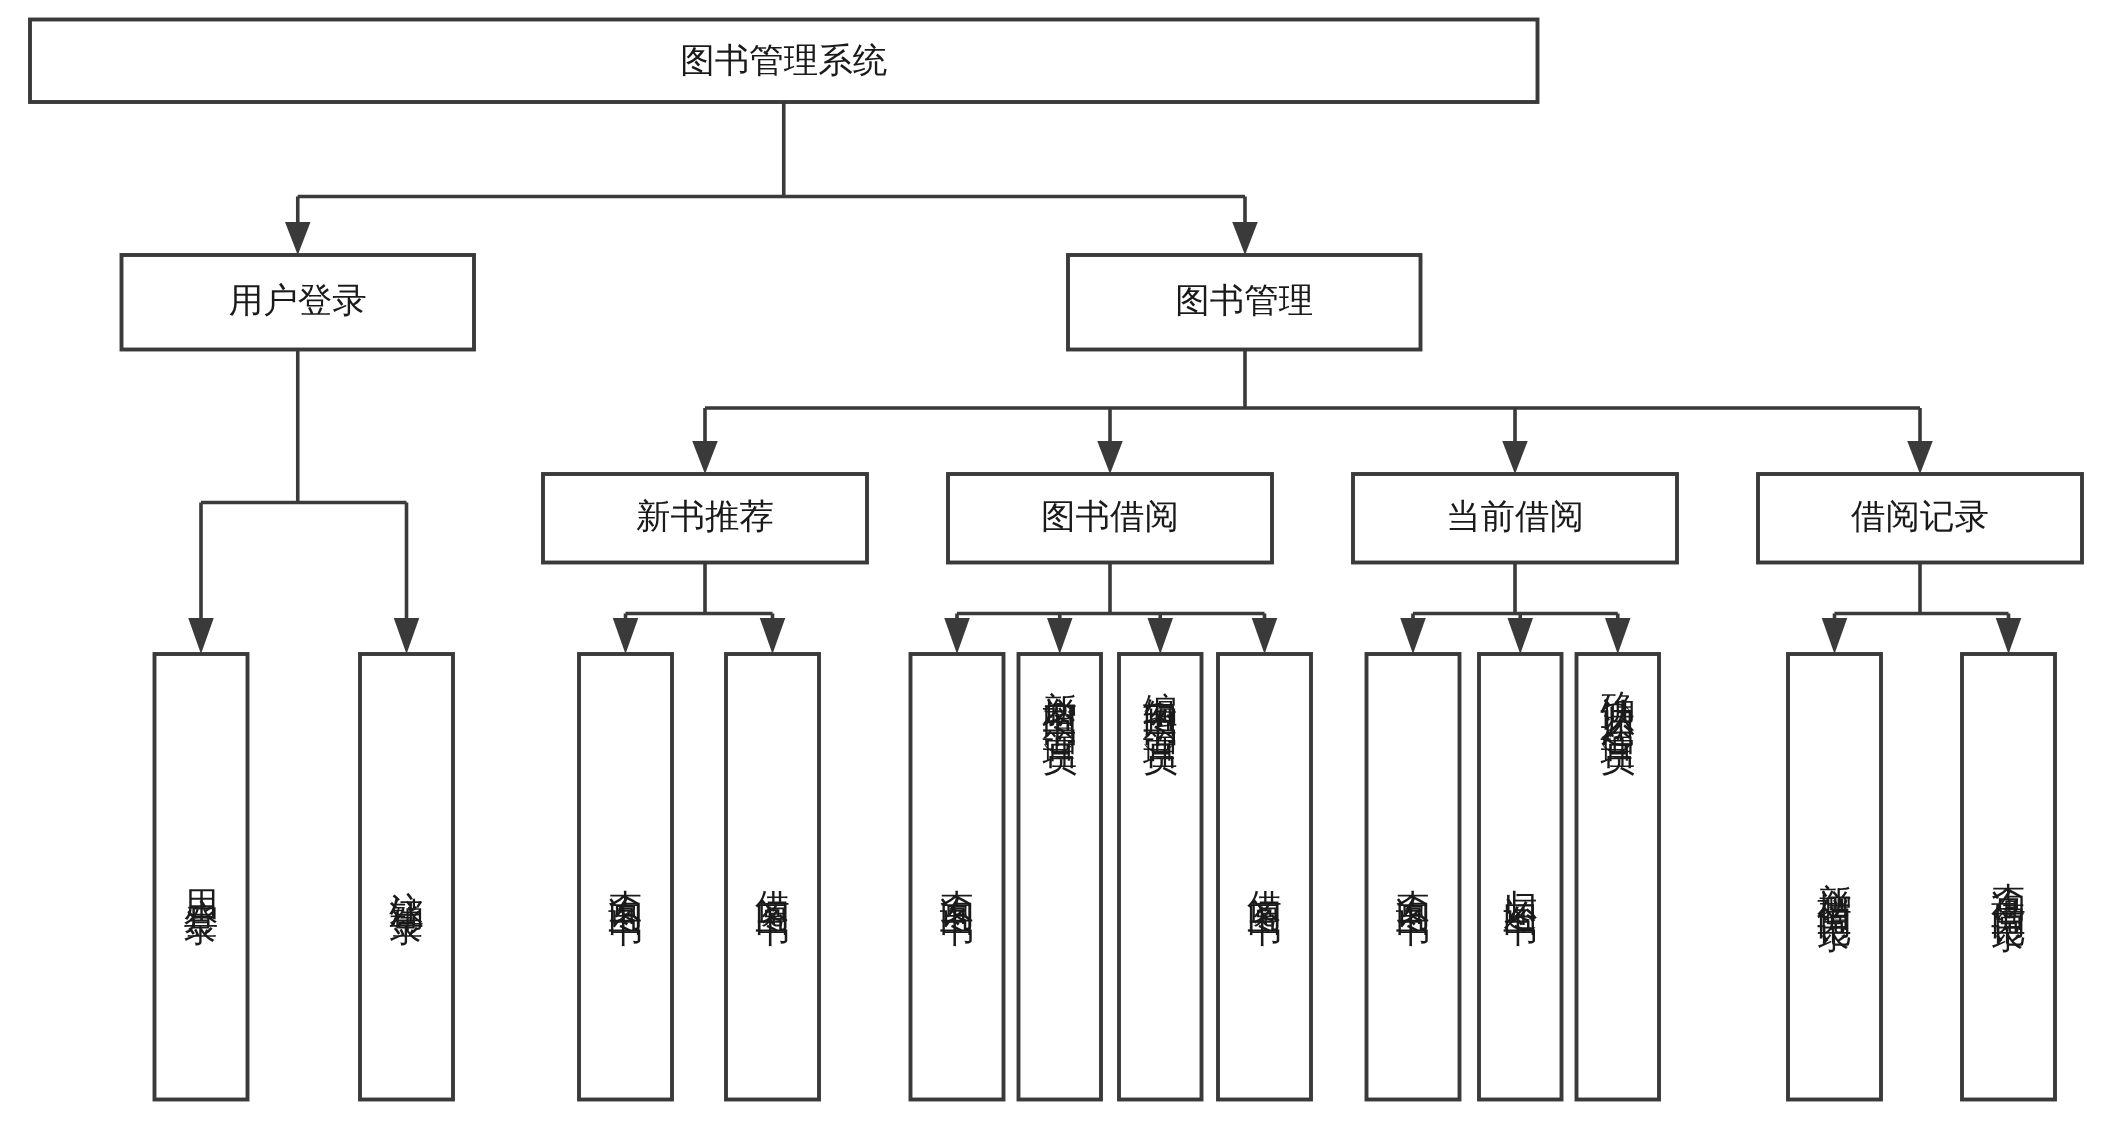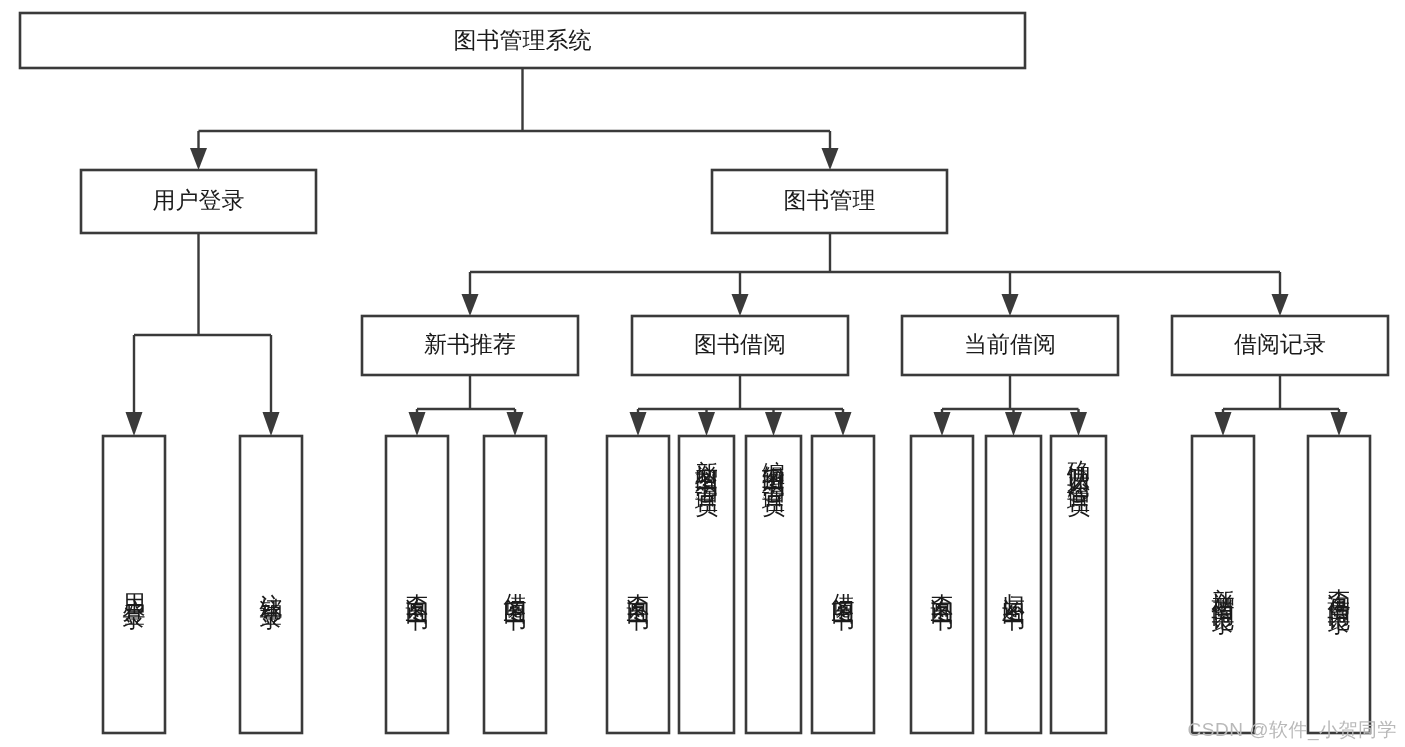--- a/index.html
+++ b/index.html
@@ -241,21 +241,20 @@
         <span class="vtext">新增借阅记录</span>
       </div>
     </foreignObject>
     <foreignObject x="1308" y="436" width="62" height="297">
       <div xmlns="http://www.w3.org/1999/xhtml" class="vwrap">
         <span class="vtext">查询借阅记录</span>
       </div>
     </foreignObject>
   </svg>
 
-  <div class="watermark-text">CSDN @软件_小贺同学</div>
 </div>
 
 <style>
   .vwrap {
     width: 100%;
     height: 100%;
     display: flex;
     align-items: center;
     justify-content: center;
     box-sizing: border-box;

